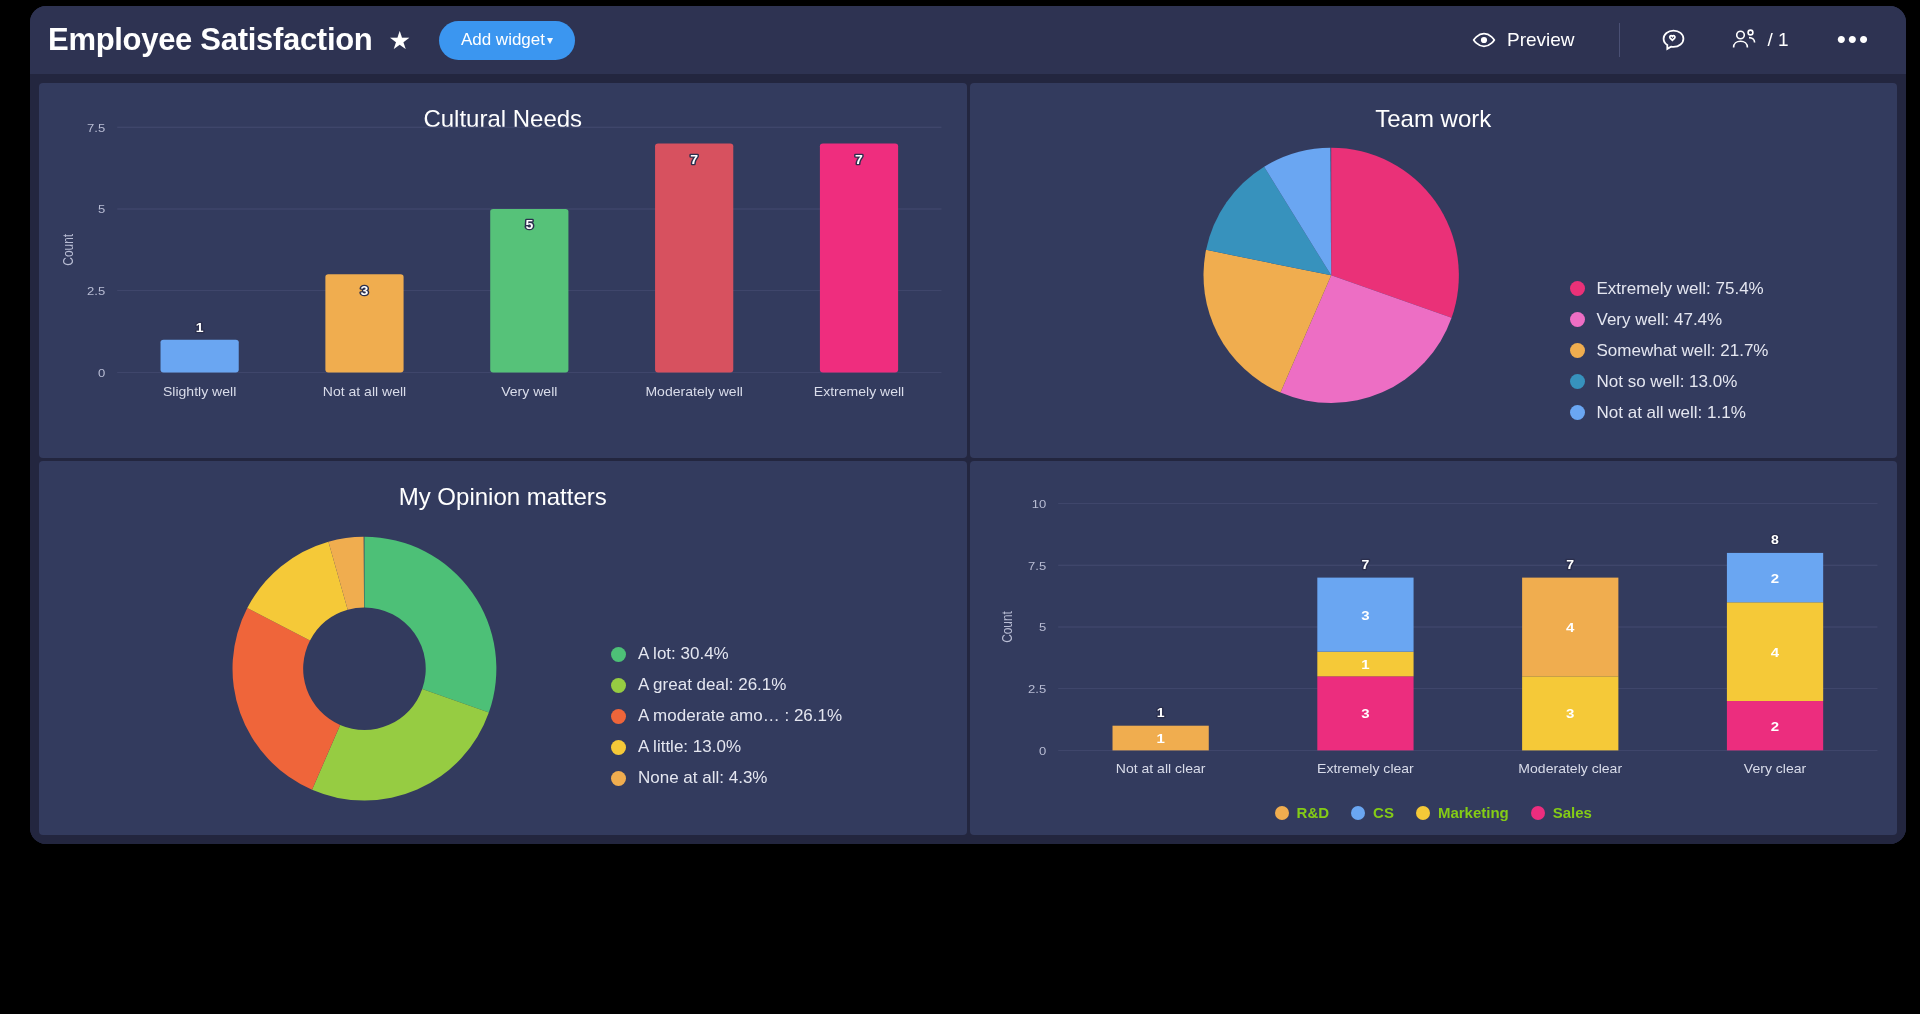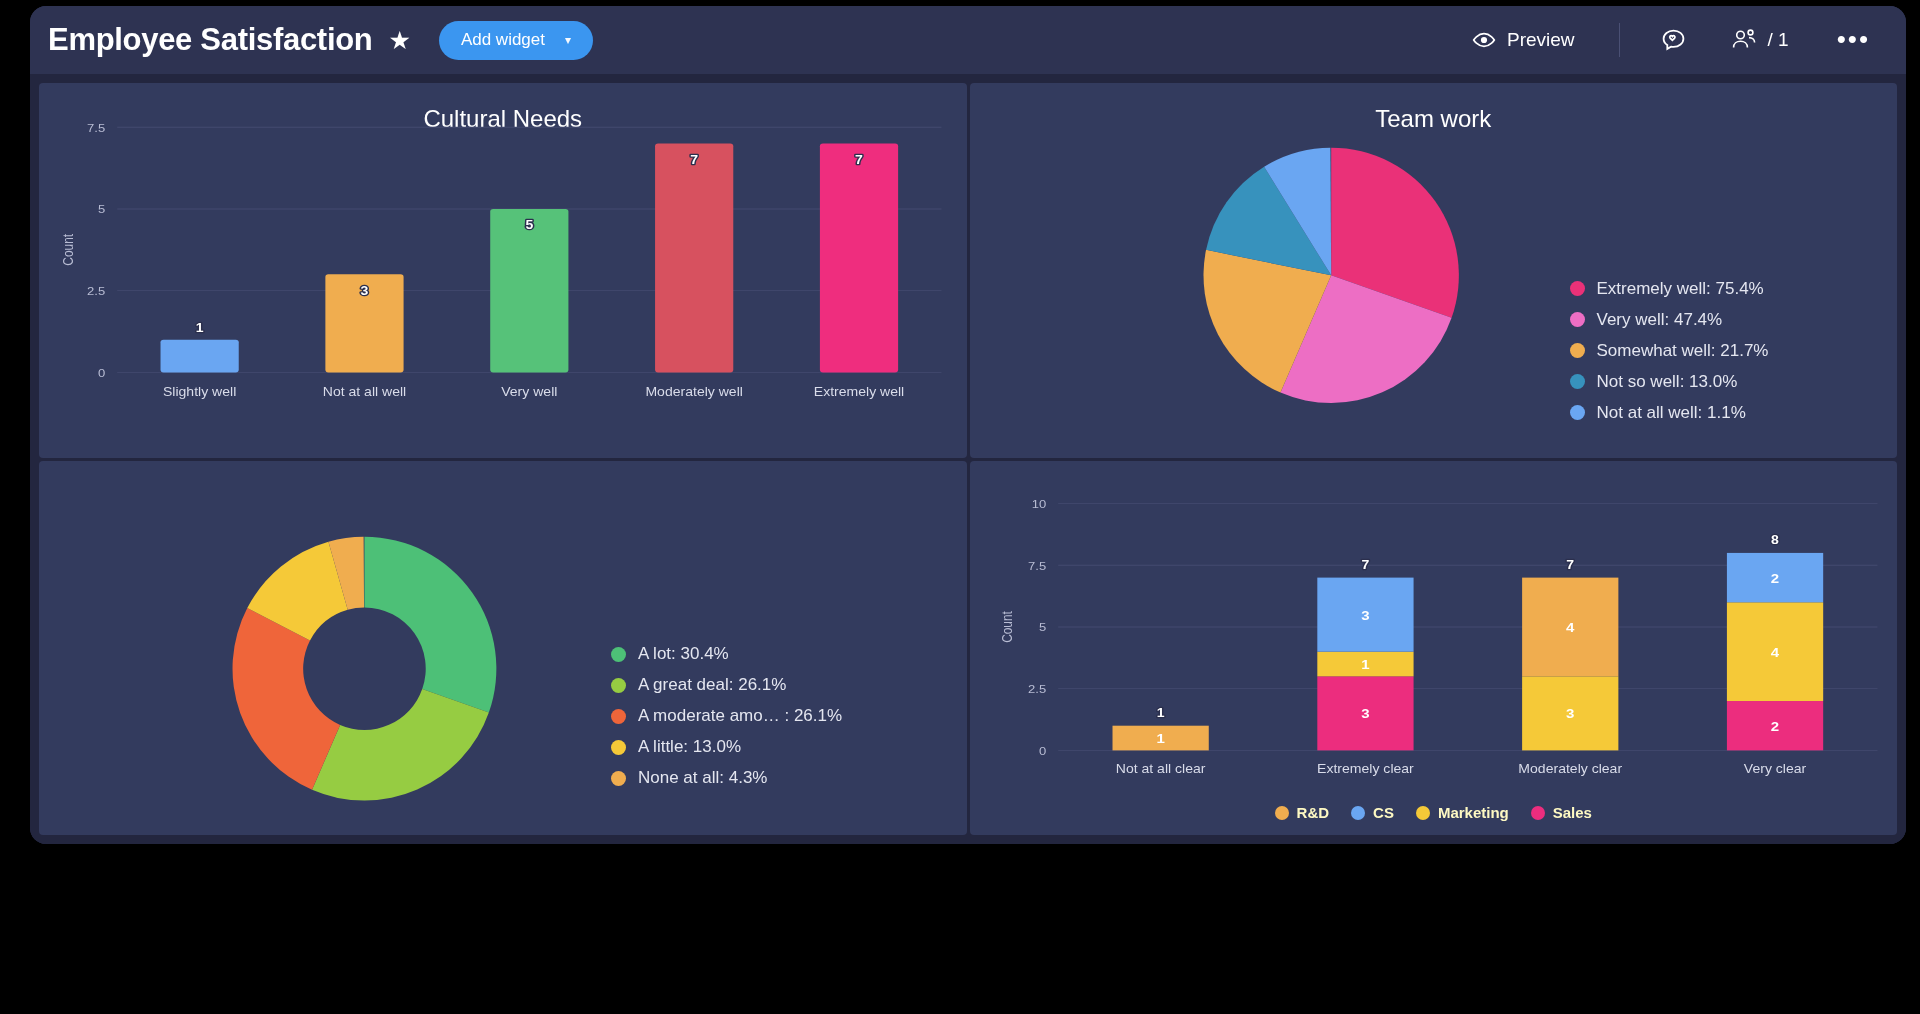--- a/index.html
+++ b/index.html
@@ -31,21 +31,21 @@
   .hdr-title {
     font-size: 31px; font-weight: bold; color: #ffffff;
     letter-spacing: -0.3px; white-space: nowrap;
   }
   .star-icon { color: #ffffff; font-size: 25px; line-height: 1; margin-left: 2px; cursor: pointer; }
   .add-widget {
     background: #3b96f0; color: #ffffff;
     border: none; border-radius: 20px;
     height: 39px; padding: 0 22px;
     font-size: 17px; font-family: inherit;
-    display: flex; align-items: center; gap: 20px;
+    display: flex; align-items: center; gap: 2px;
     cursor: pointer; margin-left: 14px;
   }
   .chev { font-size: 12px; opacity: 0.95; }
   .hdr-spacer { flex: 1; }
   .hdr-right { display: flex; align-items: center; gap: 16px; }
   .preview-btn {
     display: flex; align-items: center; gap: 11px;
     color: #ffffff; font-size: 19px; cursor: pointer;
     padding: 0 18px;
   }
@@ -98,21 +98,21 @@
   .legend-row { display: flex; align-items: center; gap: 12px; height: 31px; }
   .legend-dot { width: 15px; height: 15px; border-radius: 50%; flex: 0 0 15px; }
   .legend-txt { color: #e4e6f0; font-size: 17px; white-space: nowrap; }
 
   .hlegend {
     position: absolute; left: 0; right: 0; bottom: 14px;
     display: flex; justify-content: center; align-items: center; gap: 22px;
   }
   .hl-item { display: flex; align-items: center; gap: 8px; }
   .hl-dot { width: 14px; height: 14px; border-radius: 50%; }
-  .hl-txt { color: #fef9c3; font-size: 15px; font-weight: bold; }
+  .hl-txt { color: #84cc16; font-size: 15px; font-weight: bold; }
 </style>
 </head>
 <body>
 
 <div id="app">
 
   <div class="hdr">
     <span class="hdr-title">Employee Satisfaction</span>
     <span class="star-icon">★</span>
     <button class="add-widget">
@@ -223,20 +223,21 @@
             <span class="legend-txt">Not so well: 13.0%</span>
           </div>
           <div class="legend-row">
             <span class="legend-dot" style="background: rgb(106, 166, 242);"></span>
             <span class="legend-txt">Not at all well: 1.1%</span>
           </div>
         </div>
     </div>
 
     <div class="panel">
+      <div class="panel-title">My Opinion matters</div>
       <div class="chart-area">
         <svg id="svg-donut" width="100%" height="100%" viewBox="0 0 925 440">
             <path d="M 300 89 A 155 155 0 0 1 446.16353306339397 295.5870294010629 L 367.89531858428626 267.963007205655 A 72 72 0 0 0 300 172 Z" fill="#4dc077"></path>
             <path d="M 446.16353306339397 295.5870294010629 A 155 155 0 0 1 238.44207695160898 386.25196698101706 L 271.4053518742958 310.0783330492466 A 72 72 0 0 0 367.89531858428626 267.963007205655 Z" fill="#96cc42"></path>
             <path d="M 238.44207695160898 386.25196698101706 A 155 155 0 0 1 162.33885043390063 172.76512160366934 L 236.0541756854248 210.91025003525286 A 72 72 0 0 0 271.4053518742958 310.0783330492466 Z" fill="#ef653a"></path>
             <path d="M 162.33885043390063 172.76512160366934 A 155 155 0 0 1 257.6924499948146 94.88571090415667 L 280.3474606427526 174.7340076458018 A 72 72 0 0 0 236.0541756854248 210.91025003525286 Z" fill="#f5c938"></path>
             <path d="M 257.6924499948146 94.88571090415667 A 155 155 0 0 1 299.0261126853384 89.00305956729875 L 299.5476136344798 172.00142121835813 A 72 72 0 0 0 280.3474606427526 174.7340076458018 Z" fill="#f0ad4f"></path>
           </svg>
       </div>
       <div class="legend" id="legend-donut" style="left:572px; top:178px;">

